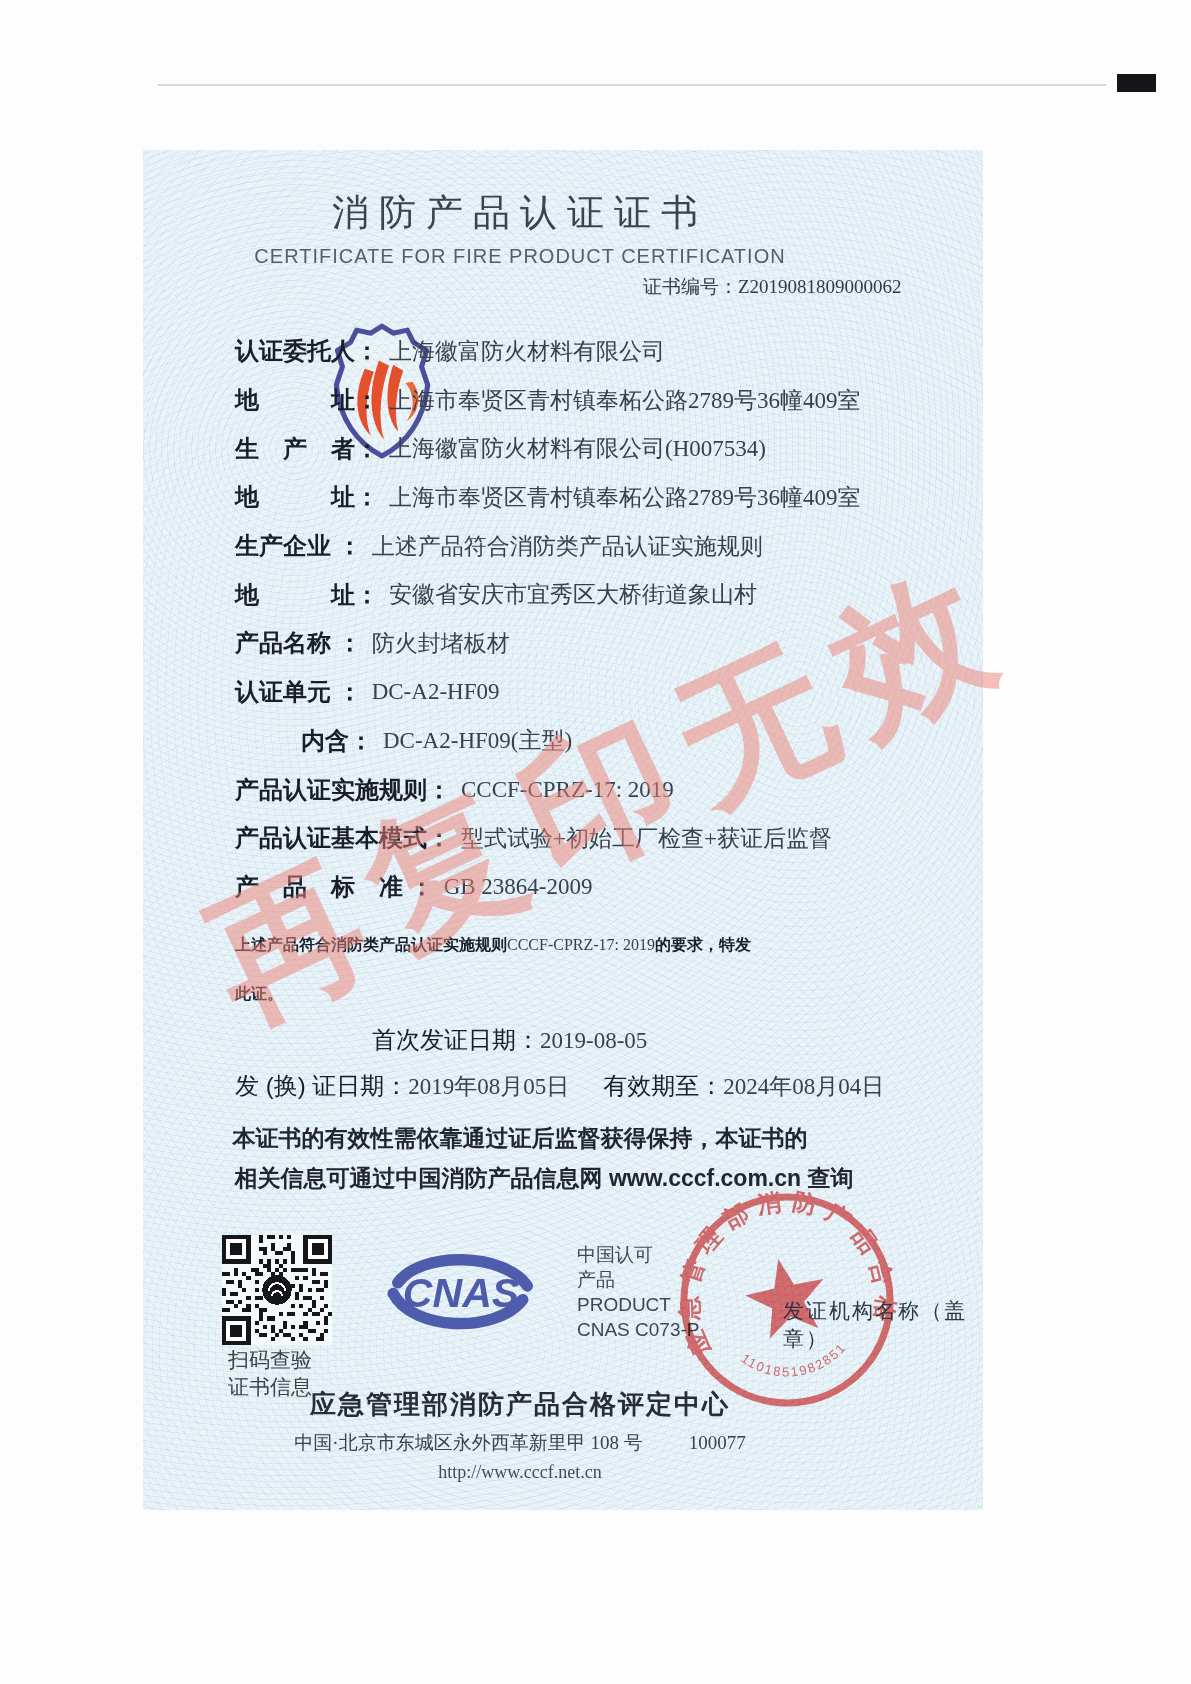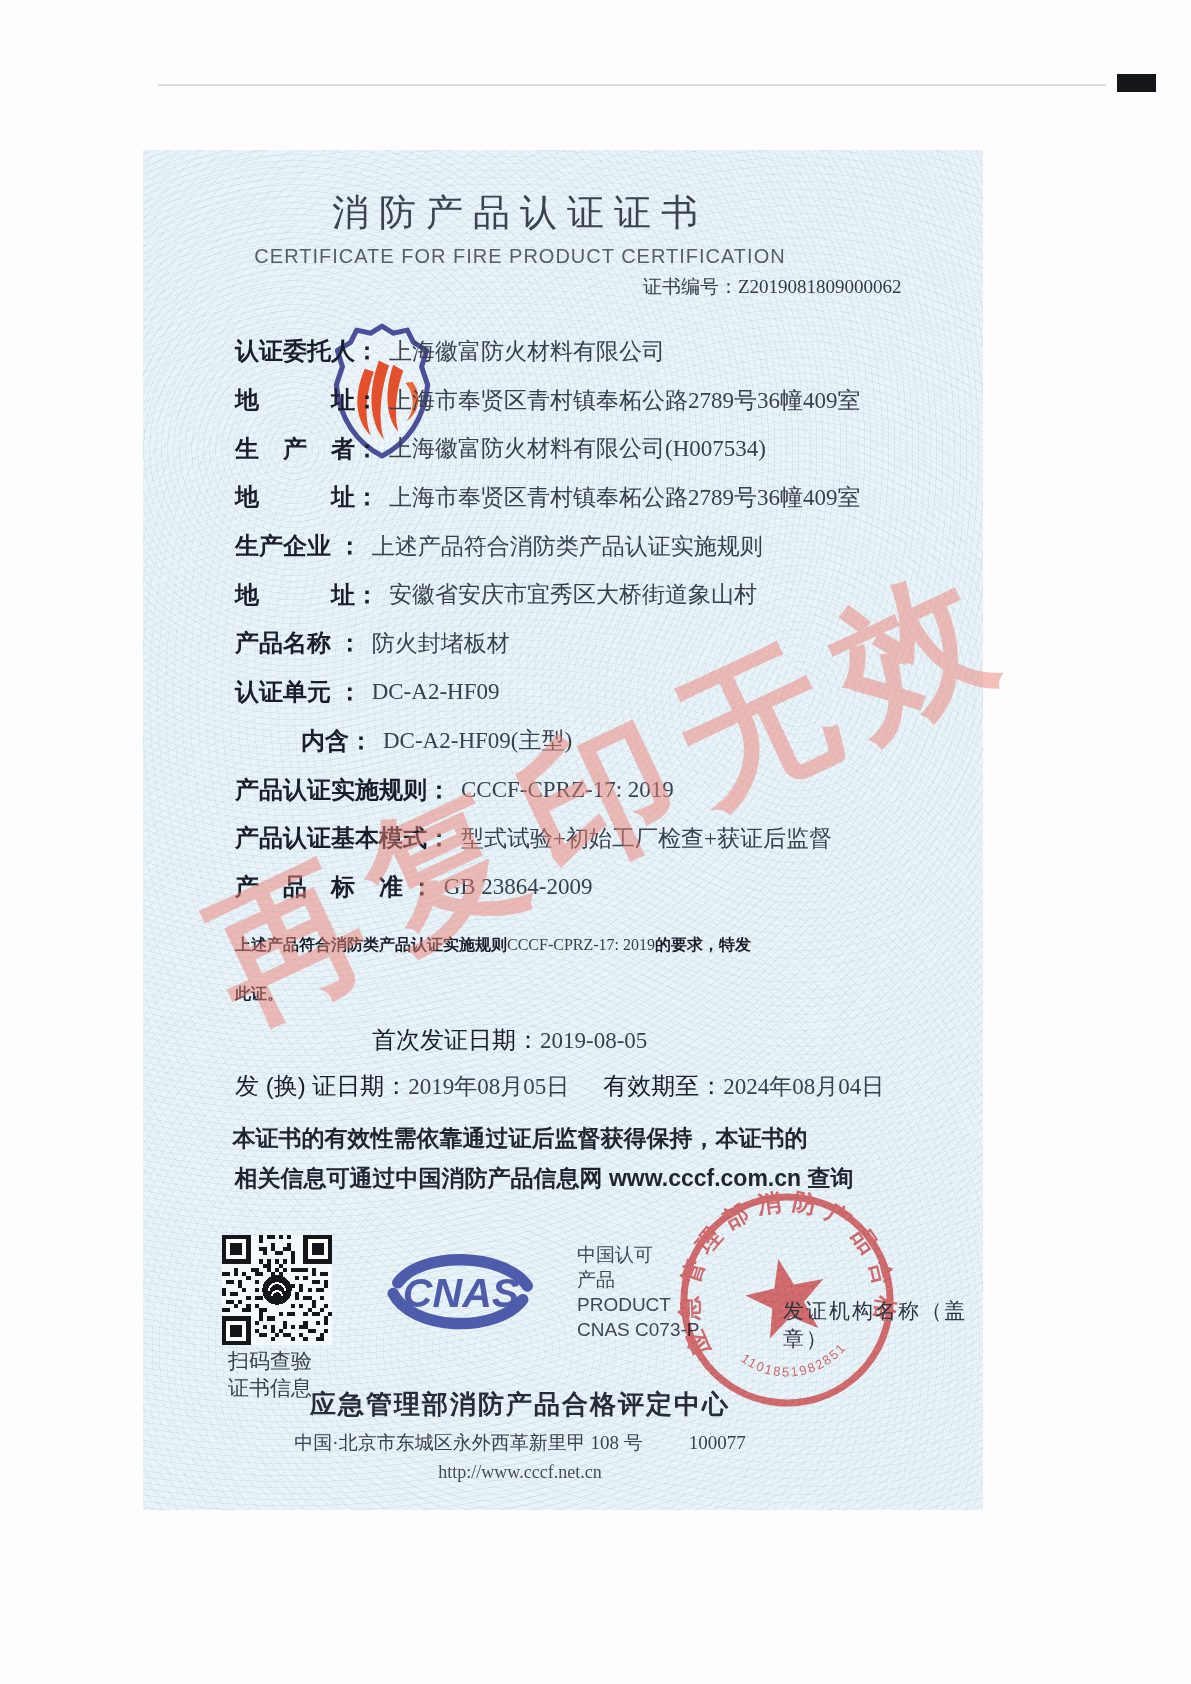--- a/index.html
+++ b/index.html
@@ -46,21 +46,21 @@
   .issue-line{left:92px;top:920px;}
   .gap{display:inline-block;width:34px;}
 
   .notice{font-size:23px;font-weight:600;color:#20252f;}
   .notice1{top:973px;}
   .notice2{top:1013px;padding-left:48px;}
 
   
   .qr{position:absolute;left:79px;top:1085px;width:110px;height:110px;}
   .qr-caption{position:absolute;left:85px;top:1198px;font-size:21px;line-height:27px;color:#3a4048;
-              font-family:Liberation Serif, serif;}
+              font-family:Liberation Mono, monospace;}
   .cnas{position:absolute;left:238px;top:1088px;width:160px;height:108px;}
   .cnas-textblock{position:absolute;left:434px;top:1092px;font-size:19px;line-height:25px;color:#3f4754;}
   .stamp{position:absolute;left:529px;top:1035px;width:230px;height:230px;opacity:.82;
          mix-blend-mode:multiply;transform:rotate(-12deg);}
   .issuer-label{position:absolute;left:640px;top:1147px;font-size:21px;letter-spacing:2px;color:#2e3542;
                 font-family:"Liberation Serif",serif;}
   .org-name{top:1237px;font-size:26px;font-weight:700;color:#272c38;letter-spacing:2px;}
   .org-address{top:1280px;font-size:19px;color:#3a414e;font-family:"Liberation Serif",serif;}
   .org-address .post{margin-left:46px;}
   .org-url{top:1312px;font-size:18px;color:#454c58;font-family:"Liberation Serif",serif;}

